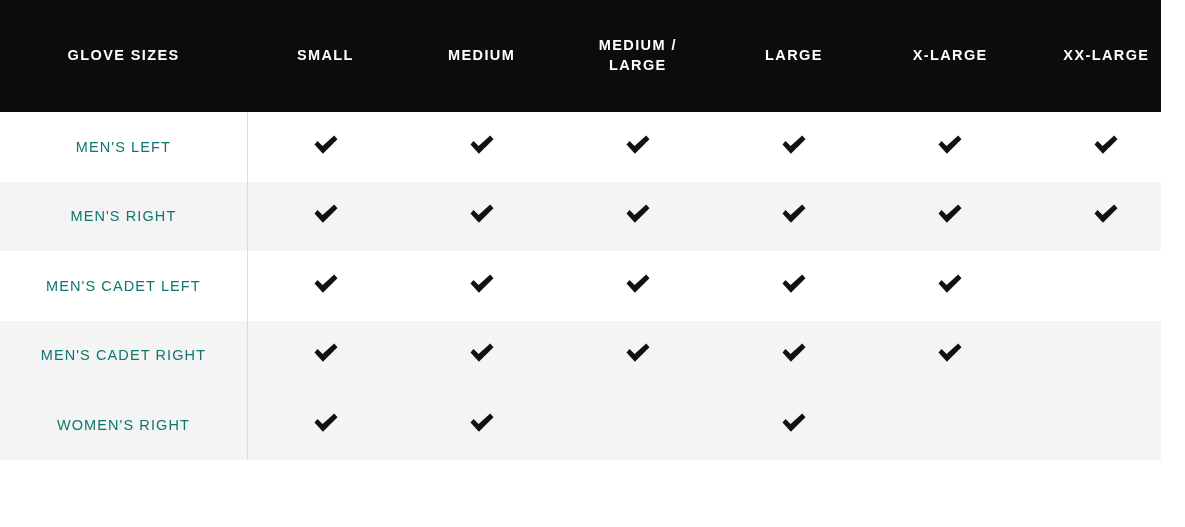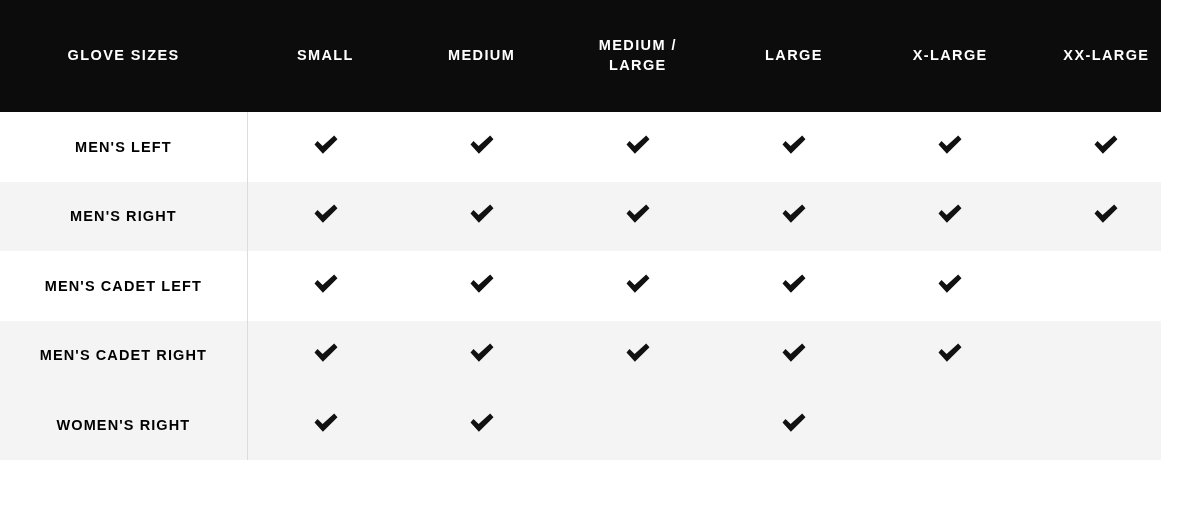--- a/index.html
+++ b/index.html
@@ -33,23 +33,23 @@
     text-transform: uppercase;
     text-align: center;
     vertical-align: middle;
     padding: 4px 6px;
     line-height: 1.35;
     border: none;
   }
 
   tbody th.rowhead {
     font-size: 14.5px;
-    font-weight: bold;
+    font-weight: normal;
     letter-spacing: 1.1px;
-    color: #000000;
+    color: #0f766e;
     text-transform: uppercase;
     text-align: center;
     vertical-align: middle;
     padding: 17px 8px;
   }
   tbody td {
     text-align: center;
     vertical-align: middle;
     padding: 0;
   }

